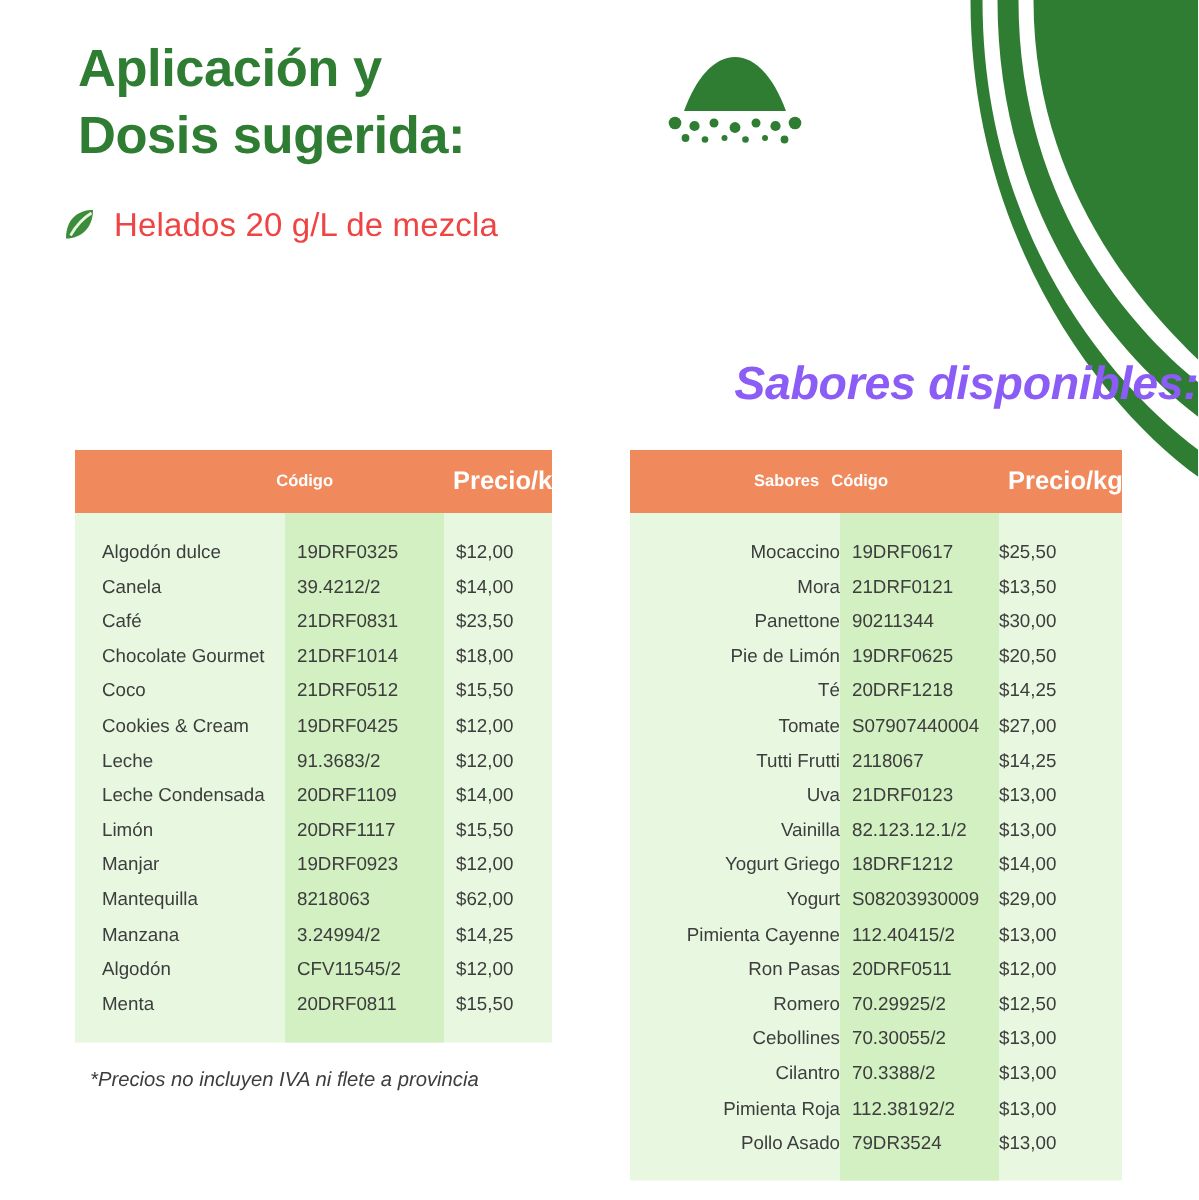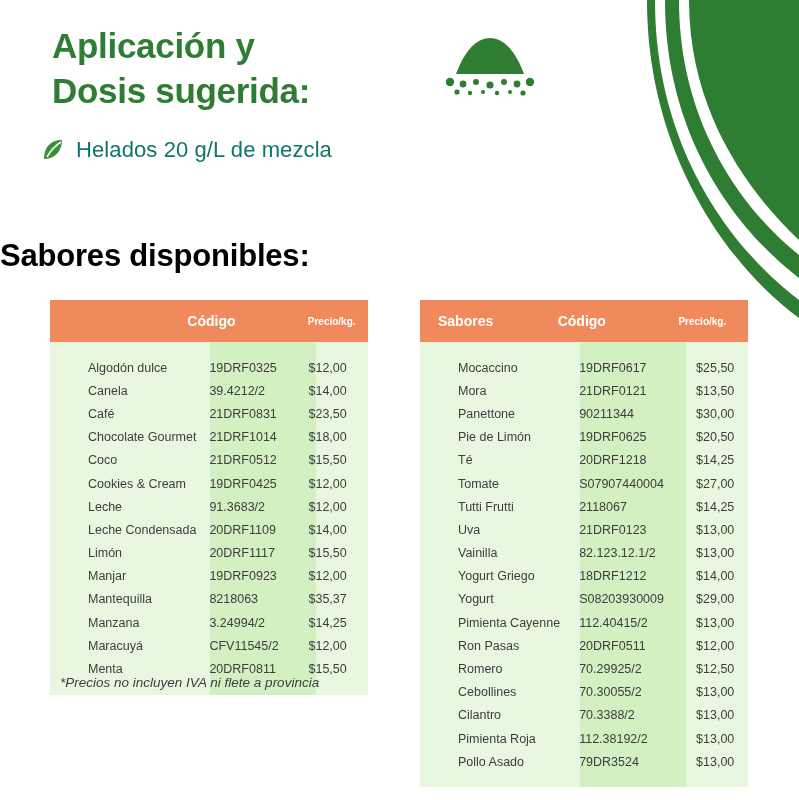--- a/index.html
+++ b/index.html
@@ -57,61 +57,62 @@
     height: 40px;
     margin-bottom: 8px;
   }
   .leaf-bullet {
     width: 26px; height: 26px;
     margin-right: 10px;
     flex: 0 0 26px;
   }
   .bullet-text {
     font-size: 22px;
-    color: #0f766e;
+    color: #ef4444;
     letter-spacing: 0.1px;
   }
 
   
   .section-title {
     position: absolute;
     left: 0; top: 238px;
     width: 799px;
-    text-align: left;
+    text-align: right;
     font-size: 31px;
     font-weight: bold;
-    color: #000000;
+    color: #8b5cf6;
     letter-spacing: -0.2px;
+    font-style: italic;
   }
 
   
   .table {
     position: absolute;
     background: #e8f8e0;
   }
   #table-left  { left: 50px;  top: 300px; width: 318px; }
   #table-right { left: 420px; top: 300px; width: 328px; }
 
   .t-head {
     display: flex;
     height: 42px;
     background: #f08a5d;
     align-items: center;
   }
   .t-head .cell {
-    font-size: 14px;
+    font-size: 11px;
     font-weight: bold;
     color: #ffffff;
   }
   .t-head .cell.small {
-    font-size: 10px;
+    font-size: 17px;
     margin-left: 25px;
   }
 
-  .t-body { position: relative; margin-left: 20px; }
+  .t-body { position: relative; }
   
   .tint-band {
     position: absolute;
     top: 0; bottom: 0;
     background: #d3f0c2;
   }
   #table-left .tint-band  { left: 140px; width: 106px; }
   #table-right .tint-band { left: 140px; width: 106px; }
 
   .row {
@@ -126,34 +127,34 @@
   
   #table-left .c-name  { width: 140px; padding-left: 18px; }
   #table-left .c-code  { width: 106px; padding-left: 8px; }
   #table-left .c-price { width: 72px;  padding-left: 8px; }
 
   #table-left .t-head .c-name  { width: 140px; padding-left: 18px; }
   #table-left .t-head .c-code  { width: 106px; padding-left: 8px; }
   #table-left .t-head .c-price { width: 72px;  padding-left: 6px; }
 
   
-  #table-right .c-name  { width: 140px; padding-left: 18px; }
+  #table-right .c-name  { width: 140px; padding-left: 18px; text-align: right; }
   #table-right .c-code  { width: 106px; padding-left: 8px; }
-  #table-right .c-price { width: 82px;  padding-left: 26px; }
+  #table-right .c-price { width: 82px;  padding-left: 0; }
 
   #table-right .t-head .c-name  { width: 140px; padding-left: 18px; }
   #table-right .t-head .c-code  { width: 106px; padding-left: 8px; }
   #table-right .t-head .c-price { width: 82px;  padding-left: 6px; }
 
   .t-pad-top    { height: 14px; }
   .t-pad-bottom { height: 14px; }
 
   .footnote {
     position: absolute;
-    left: 60px; top: 675px;
+    left: 60px; top: 712px;
     font-size: 13.5px;
     color: #3d3d3d;
     font-style: italic;
   }
 </style>
 </head>
 <body>
 
 <div id="page">
 
@@ -259,29 +260,29 @@
         <div class="cell c-price">$15,50</div>
       </div>
       <div class="row">
         <div class="cell c-name">Manjar</div>
         <div class="cell c-code">19DRF0923</div>
         <div class="cell c-price">$12,00</div>
       </div>
       <div class="row">
         <div class="cell c-name">Mantequilla</div>
         <div class="cell c-code">8218063</div>
-        <div class="cell c-price">$35,37</div>
+        <div class="cell c-price">$62,00</div>
       </div>
       <div class="row">
         <div class="cell c-name">Manzana</div>
         <div class="cell c-code">3.24994/2</div>
         <div class="cell c-price">$14,25</div>
       </div>
       <div class="row">
-        <div class="cell c-name">Maracuyá</div>
+        <div class="cell c-name">Algodón</div>
         <div class="cell c-code">CFV11545/2</div>
         <div class="cell c-price">$12,00</div>
       </div>
       <div class="row">
         <div class="cell c-name">Menta</div>
         <div class="cell c-code">20DRF0811</div>
         <div class="cell c-price">$15,50</div>
       </div>
 
       <div class="t-pad-bottom"></div>

